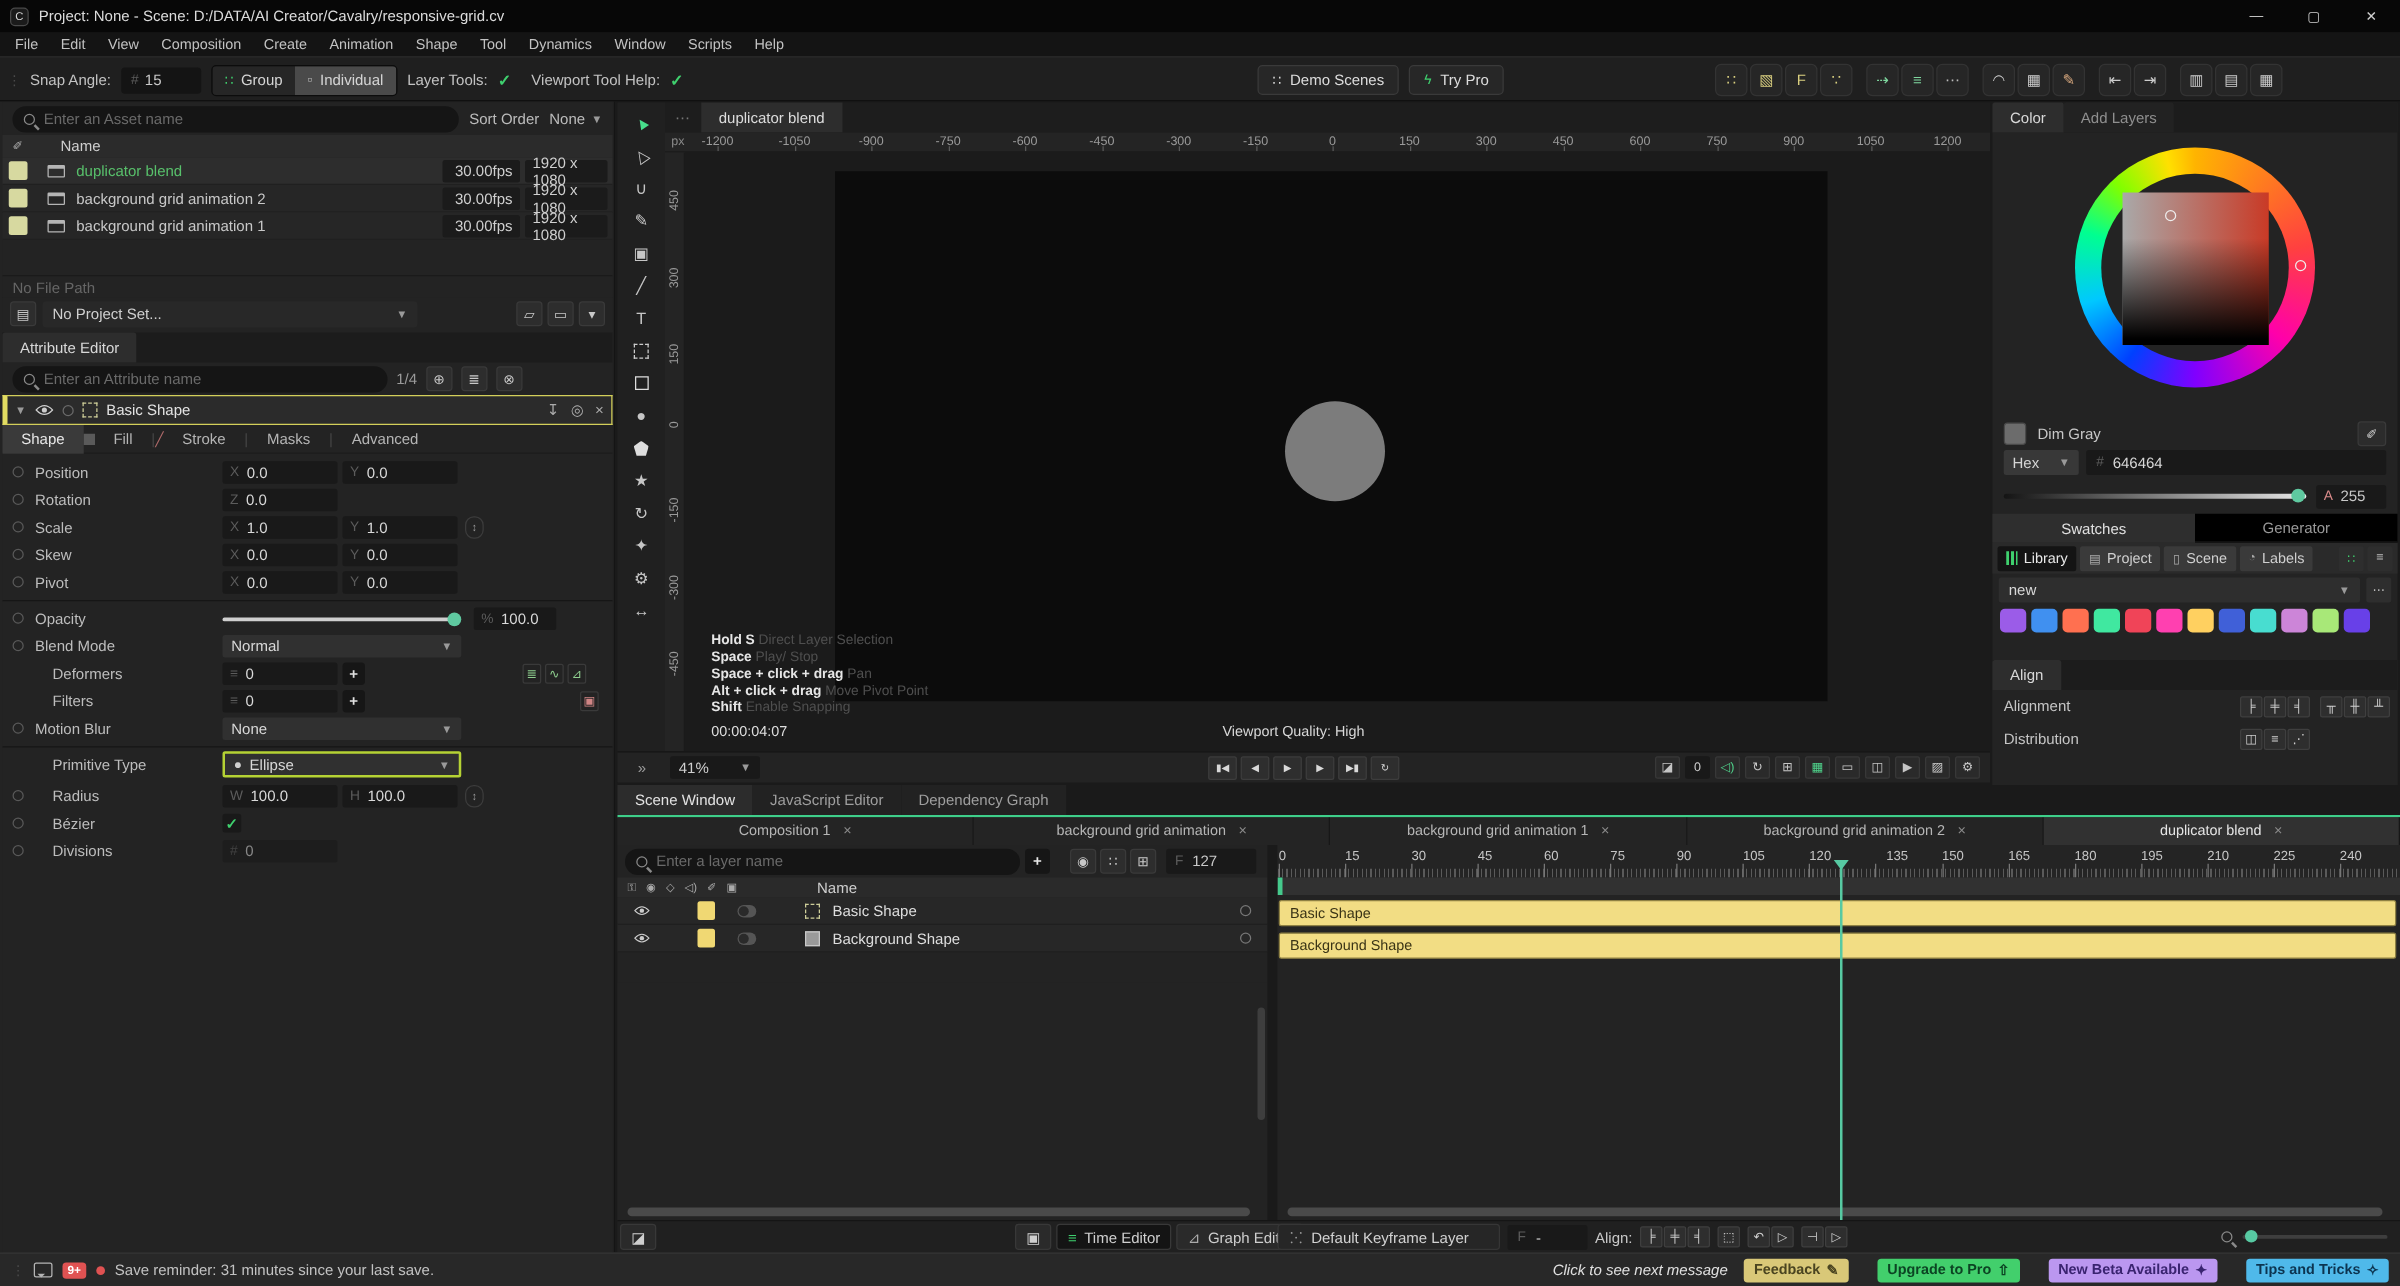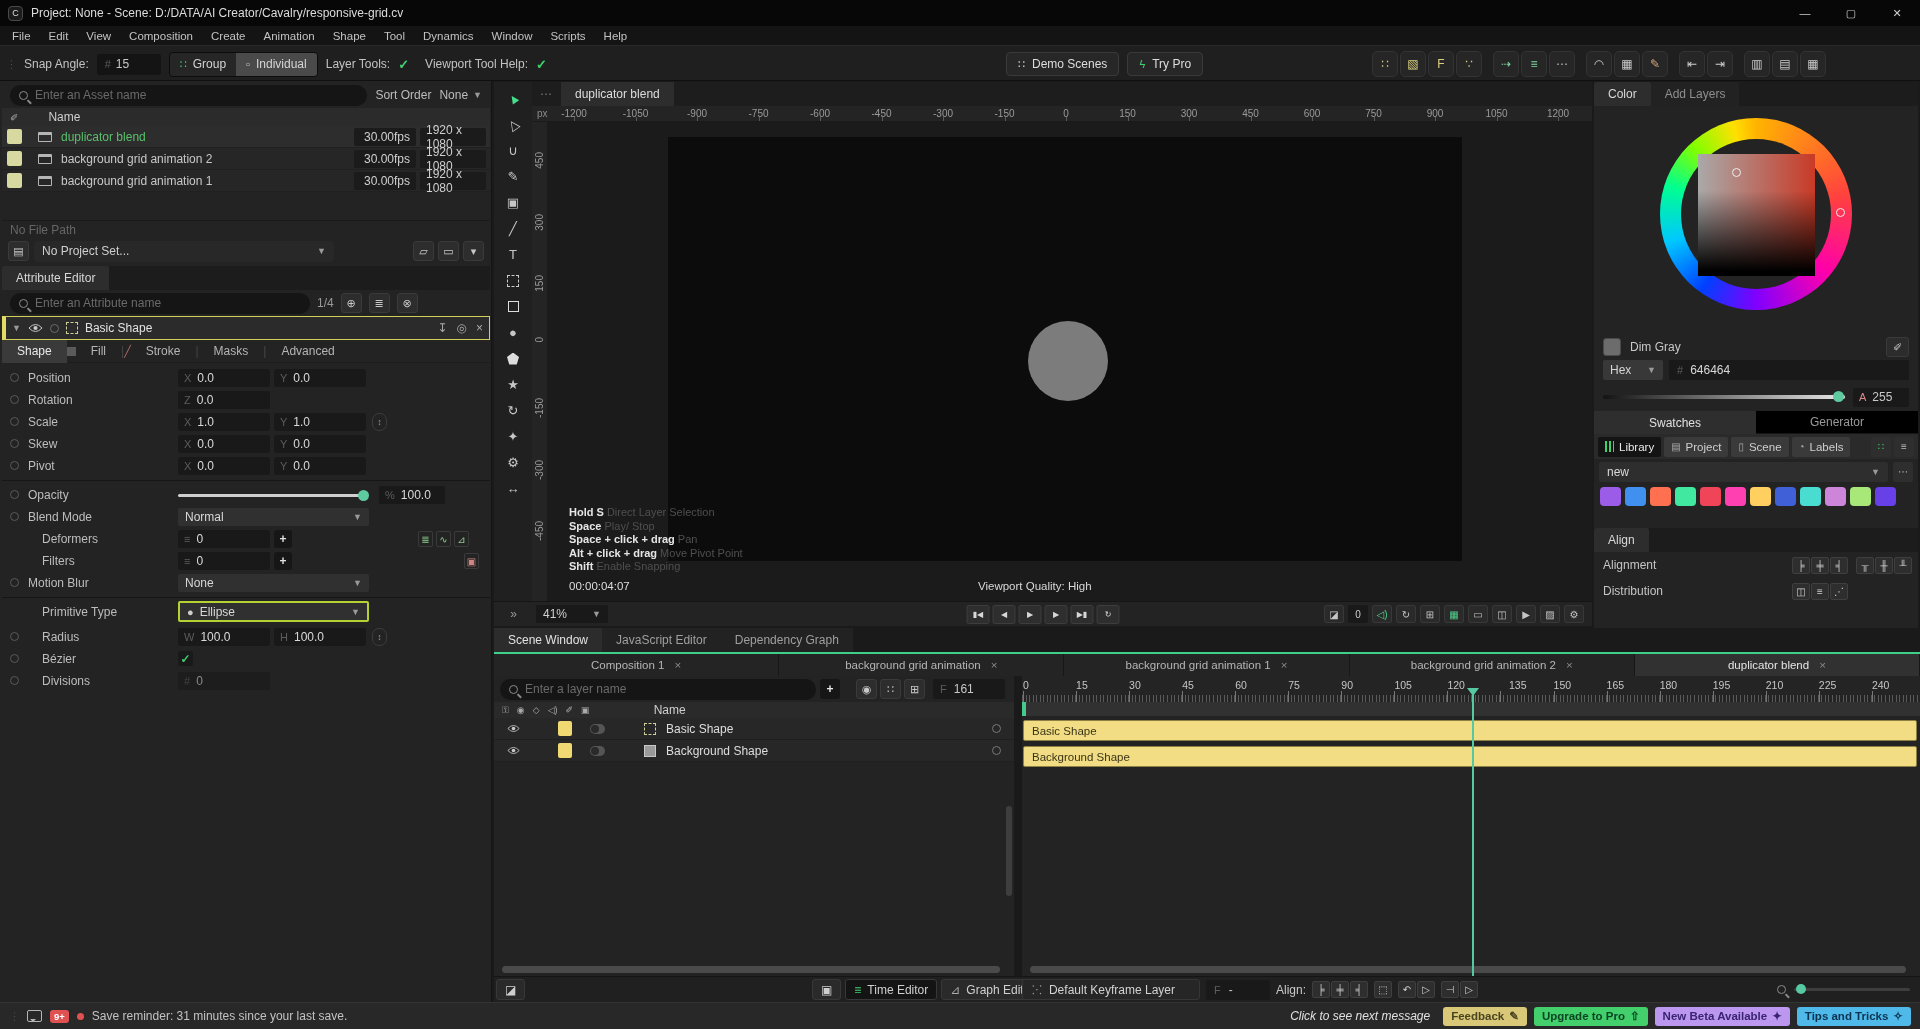--- a/index.html
+++ b/index.html
@@ -883,21 +883,21 @@
         <span>Enter a layer name</span>
       </span>
       <span id="tl-plus">+</span>
       <span id="tl-mini-icons">
           <span class="icon-btn">◉</span>
           <span class="icon-btn">∷</span>
           <span class="icon-btn">⊞</span>
         </span>
       <span id="frame-field">
         <span class="fpfx">F</span>
-        <span>161</span>
+        <span>127</span>
       </span>
     </div>
     <div id="tl-header">
       <span class="hico">⚿</span>
       <span class="hico">◉</span>
       <span class="hico">◇</span>
       <span class="hico">◁)</span>
       <span class="hico">✐</span>
       <span class="hico">▣</span>
       <span id="tl-name-h">Name</span>
@@ -1035,21 +1035,21 @@
 </div>
 
 <div id="statusbar">
   <span class="grip">⋮</span>
   <span class="bubble"></span>
   <span id="badge">9+</span>
   <span class="red-dot"></span>
   <span id="status-msg">Save reminder: 31 minutes since your last save.</span>
   <span id="status-right">
     <span id="next-msg">Click to see next message</span>
-    <span id="status-buttons" style="display:flex;gap:7px">
+    <span id="status-buttons" style="display:flex;gap:23px">
         <span class="st-btn" style="background: rgb(217, 200, 120); color: rgb(74, 68, 32);">
           <span>Feedback</span>
           <span>✎</span>
         </span>
         <span class="st-btn" style="background: rgb(66, 207, 108); color: rgb(12, 68, 35);">
           <span>Upgrade to Pro</span>
           <span>⇧</span>
         </span>
         <span class="st-btn" style="background: rgb(187, 151, 240); color: rgb(58, 36, 112);">
           <span>New Beta Available</span>

